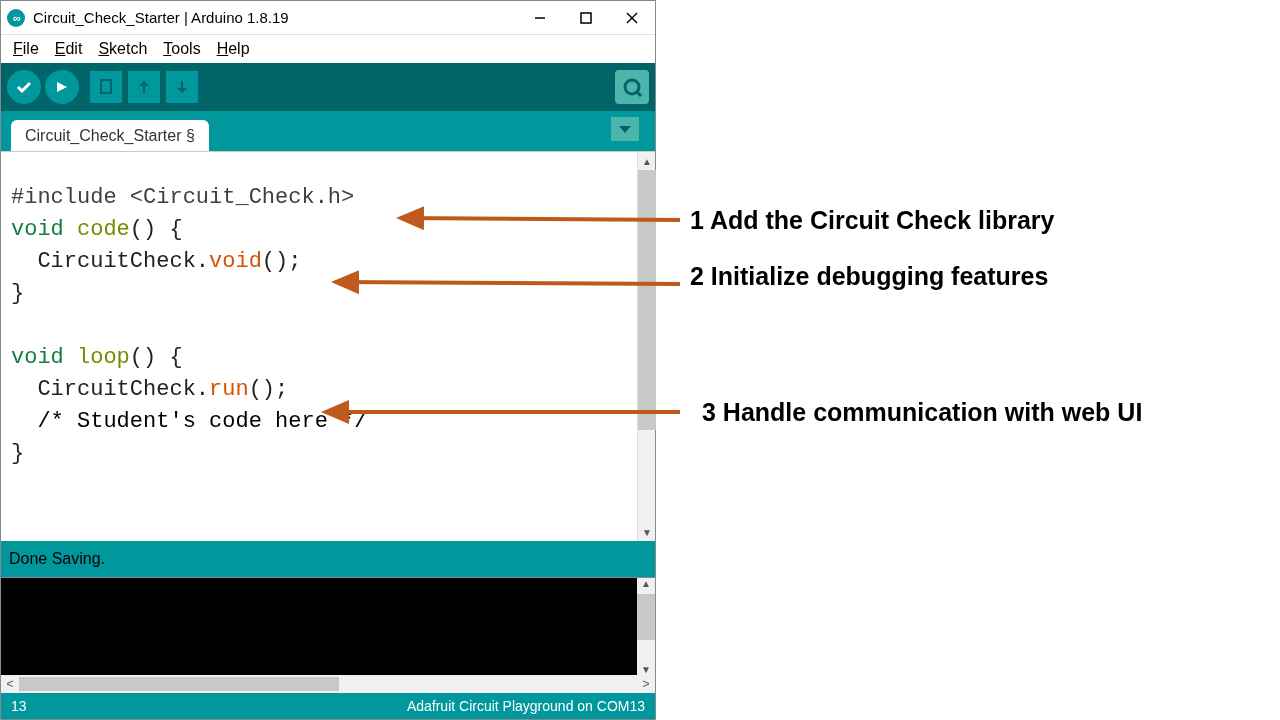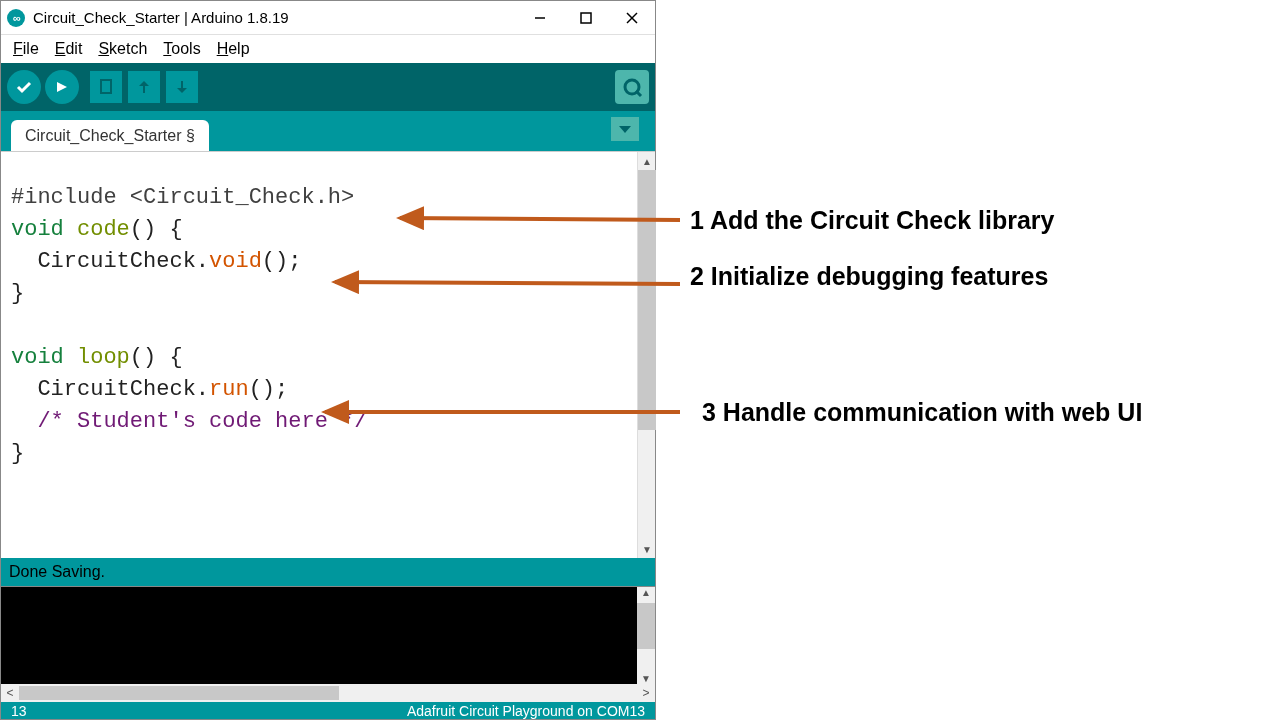--- a/index.html
+++ b/index.html
@@ -159,26 +159,26 @@
     position: absolute;
     top: 18px; left: 0;
     width: 18px;
     height: 260px;
     background: #c8c8c8;
   }
   .tok-pp   { color: #404040; } 
   .tok-kw   { color: #15803d; }
   .tok-fn   { color: #728e00; } 
   .tok-call { color: #d35400; } 
-  .tok-comment { color: #701a75; }
+  .tok-comment { color: #000000; }
   .tok-punc { color: #222; }
 
   
   .statusbar {
-    height: 28px;
+    height: 36px;
     background: #00979D;
     color: #000;
     font-size: 16px;
     display:flex; align-items:center;
     padding-left: 8px;
   }
   
   .console-wrap {
     height: 98px;
     background: #fff;
@@ -209,21 +209,21 @@
     align-items: center;
   }
   .hscrollbar .left, .hscrollbar .right {
     width: 18px; text-align:center; font-size: 12px; color:#555;
   }
   .hscrollbar .thumb {
     height: 14px; width: 320px; background:#c8c8c8;
   }
   
   .infobar {
-    height: 17px;
+    height: 26px;
     background: #00979D;
     color: #fff;
     font-size: 14px;
     display:flex;
     align-items:center;
     padding: 0 10px;
   }
   .infobar .spacer { flex:1; }
 
   

